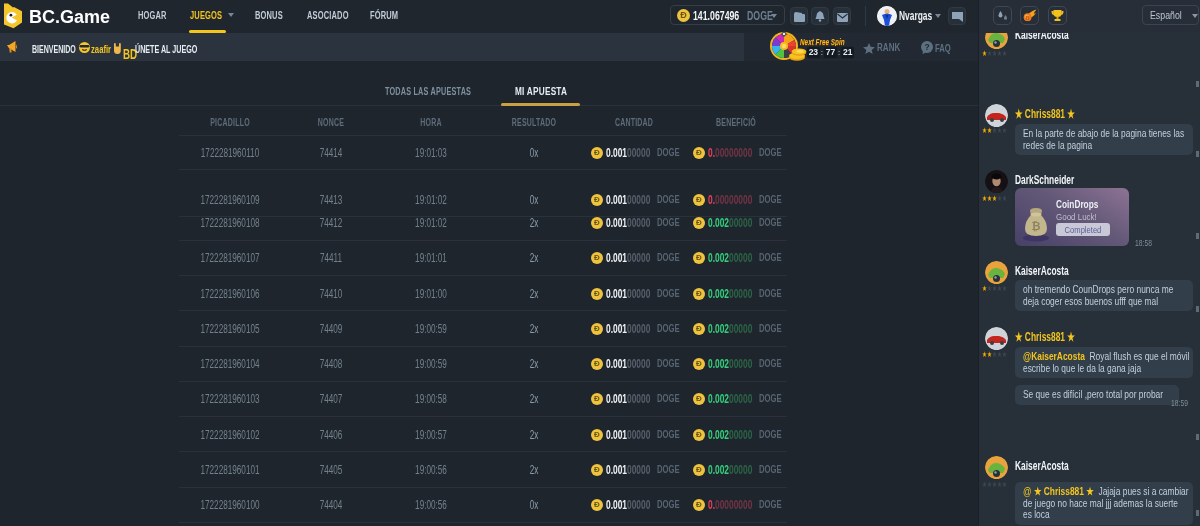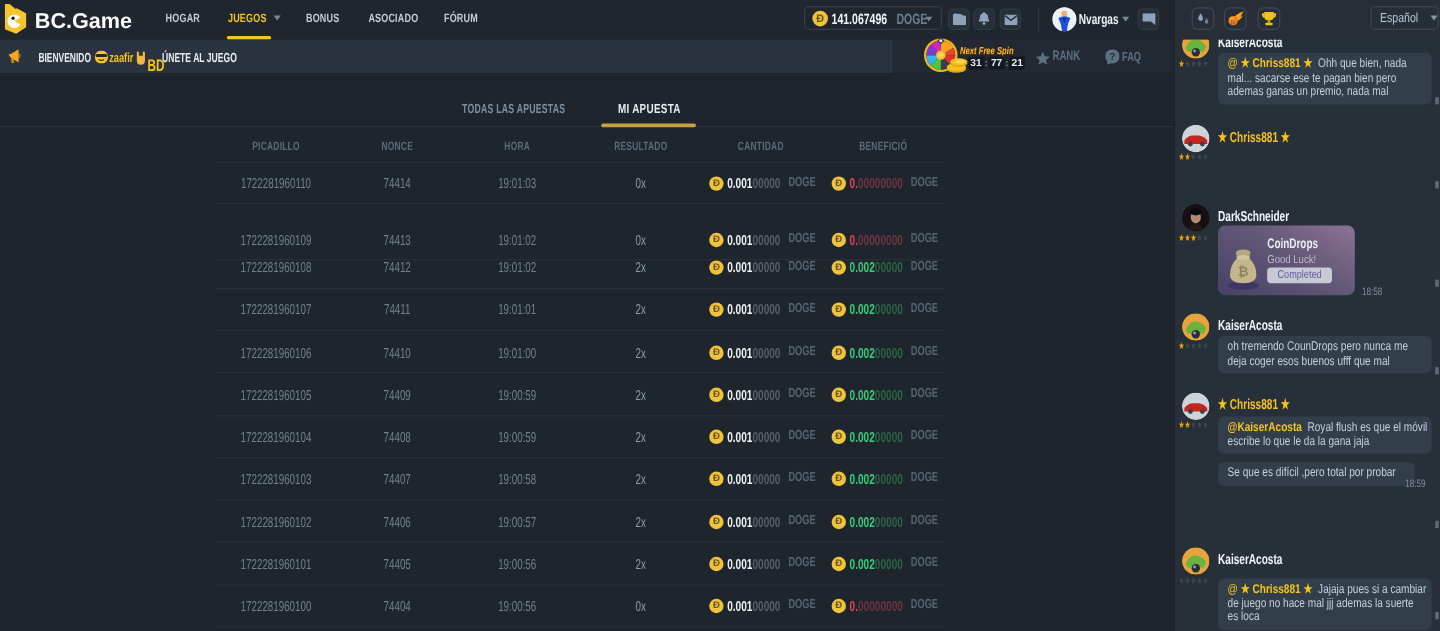--- a/index.html
+++ b/index.html
@@ -165,21 +165,21 @@
    <path d="M16 0 L19 3 L16 6 L13 3 Z" fill="#3a3a42"></path>
    <circle cx="16" cy="3" r="1.3" fill="#e8e8ee"></circle>
    <ellipse cx="29" cy="26.5" rx="8" ry="3.2" fill="#e8a013"></ellipse>
    <ellipse cx="29" cy="24.8" rx="8" ry="3.2" fill="#f6c21f"></ellipse>
    <ellipse cx="31" cy="21.8" rx="7.2" ry="2.9" fill="#e8a013"></ellipse>
    <ellipse cx="31" cy="20.4" rx="7.2" ry="2.9" fill="#f6c21f"></ellipse>
    <ellipse cx="32" cy="20.4" rx="3.6" ry="1.4" fill="#fad961"></ellipse>
 </svg>
 <div id="nfs"><span class="n" style="transform:scaleX(.75)">Next Free Spin</span></div>
 <div id="cd">
-      <span class="dig">31</span>
+      <span class="dig">23</span>
       <span class="col">:</span>
       <span class="dig">77</span>
       <span class="col">:</span>
       <span class="dig">21</span>
     </div>
 <svg class="abs" style="left:863px;top:43px" width="12" height="11" viewBox="0 0 13 12">
       <path d="M6.5 0 L8.3 4.2 L13 4.6 L9.4 7.6 L10.5 12 L6.5 9.6 L2.5 12 L3.6 7.6 L0 4.6 L4.7 4.2 Z" fill="#5d7081"></path>
     </svg>
 <div id="rank"><span class="n">RANK</span></div>
 <svg class="abs" style="left:921px;top:41px" width="12" height="13" viewBox="0 0 12 13">
@@ -338,30 +338,30 @@
 </div>
 <div id="side">
   <div class="cav" style="top:26px"><svg width="23" height="23" viewBox="0 0 23 23">
           <circle cx="11.5" cy="11.5" r="11.5" fill="#e8a33c"></circle>
           <path d="M3 14 Q6 6 12 7 Q18 8 20 13 L18 17 L5 17 Z" fill="#69b33e"></path>
           <circle cx="11.5" cy="17.5" r="3.5" fill="#27303a"></circle>
           <circle cx="10.5" cy="16.5" r="1.2" fill="#8e9bb0"></circle>
         </svg></div>
   <div class="cuser" style="top:28px">KaiserAcosta</div>
   <div class="stars" style="top:49px"><span class="g">★</span><span class="d">★</span><span class="d">★</span><span class="d">★</span><span class="d">★</span></div>
-  <div class="bub" style="top:44px;width:178px"><span class="in"><span class="yl">@</span> <span class="ylb">★ Chriss881 ★</span>&nbsp; Ohh que bien, nada<br>mal... sacarse ese te pagan bien pero<br>ademas ganas un premio, nada mal</span></div>
   <div class="edge" style="top:81px"></div>
   <div class="cav" style="top:104px"><svg width="23" height="23" viewBox="0 0 23 23">
           <circle cx="11.5" cy="11.5" r="11.5" fill="#cfd4da"></circle>
           <path d="M2 13 Q5 9 9 9 L14 9 Q19 10 21 13 L21 16 L2 16 Z" fill="#c4261d"></path>
           <circle cx="7" cy="16" r="2" fill="#3a3f46"></circle>
           <circle cx="17" cy="16" r="2" fill="#3a3f46"></circle>
         </svg></div>
   <div class="cuser" style="top:107px"><span style="color:#f3c51d">★ Chriss881 ★</span></div>
   <div class="stars" style="top:126px"><span class="g">★</span><span class="g">★</span><span class="d">★</span><span class="d">★</span><span class="d">★</span></div>
+  <div class="bub" style="top:124px;width:178px"><span class="in">En la parte de abajo de la pagina tienes las<br>redes de la pagina</span></div>
   <div class="edge" style="top:151px"></div>
   <div class="cav" style="top:170px"><svg width="23" height="23" viewBox="0 0 23 23">
           <circle cx="11.5" cy="11.5" r="11.5" fill="#141014"></circle>
           <ellipse cx="11.5" cy="11" rx="4.2" ry="5.2" fill="#b08a72"></ellipse>
           <ellipse cx="11.5" cy="6.5" rx="5" ry="3" fill="#0a080b"></ellipse>
           <path d="M5 23 Q7 16.5 11.5 16.5 Q16 16.5 18 23 Z" fill="#23181c"></path>
         </svg></div>
   <div class="cuser" style="top:173px">DarkSchneider</div>
   <div class="stars" style="top:194px"><span class="g">★</span><span class="g">★</span><span class="g">★</span><span class="d">★</span><span class="d">★</span></div>
   <div id="cdcard">

